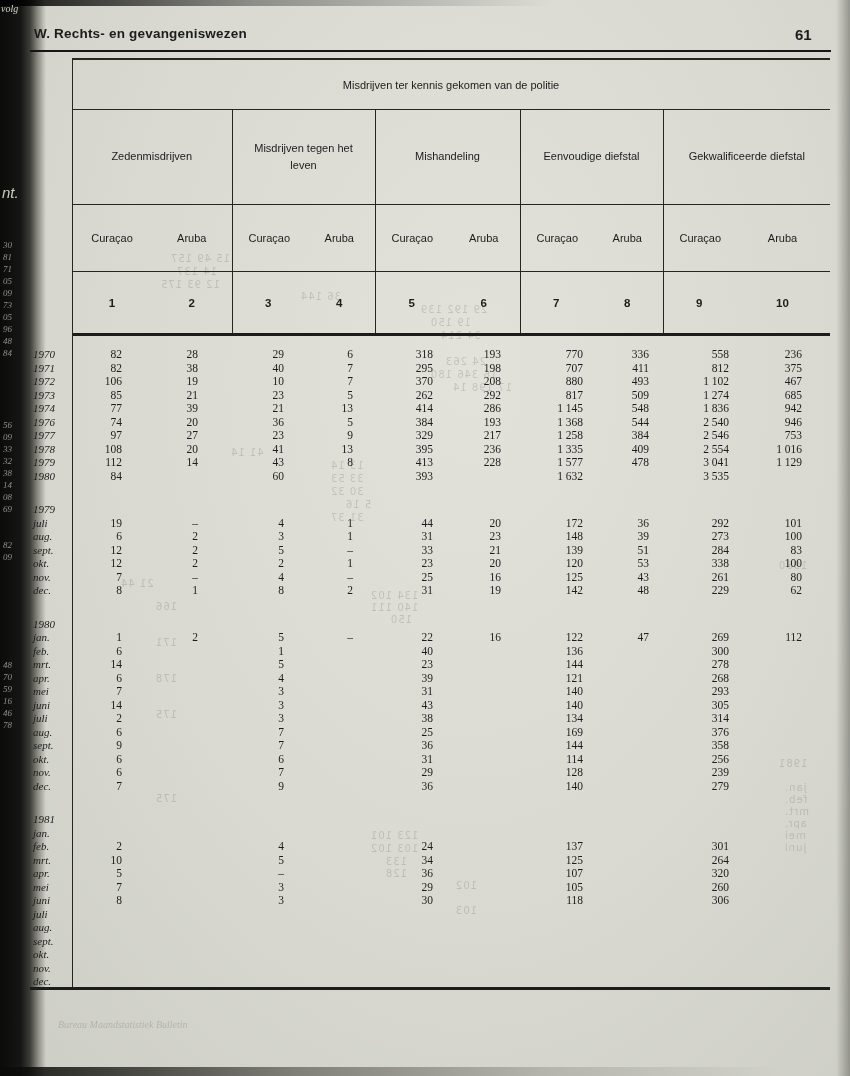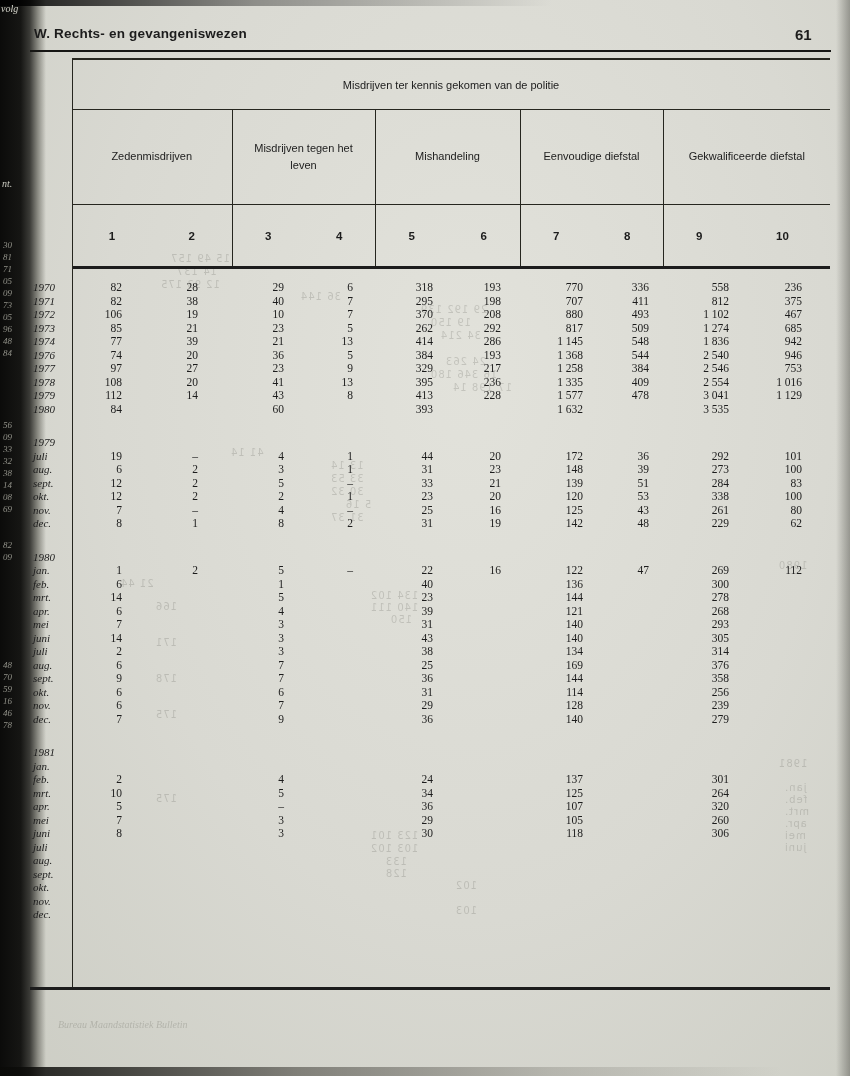--- a/index.html
+++ b/index.html
@@ -51,22 +51,22 @@
   .p5{padding-right:15px;} .p6{padding-right:19px;} .p7{padding-right:9px;}  .p8{padding-right:14px;}
   .p9{padding-right:6px;}  .p10{padding-right:28px;}
 
   
   .ghost{position:absolute;z-index:2;transform:scaleX(-1);opacity:.2;color:#4f4f48;
     font-family:"DejaVu Sans",sans-serif;font-size:10px;letter-spacing:1px;pointer-events:none;}
   .edge-frag{position:absolute;z-index:6;color:#a6a69c;opacity:.85;
     font-family:"Liberation Serif",serif;font-style:italic;font-size:9px;pointer-events:none;}
   .margin-top-frag{position:absolute;left:1px;top:3px;z-index:6;color:#d6d6cc;
     font-family:"Liberation Serif",serif;font-style:italic;font-size:10px;}
-  .margin-side-frag{position:absolute;left:2px;top:178px;z-index:6;color:#ccccc2;
-    font-family:Liberation Serif, serif;font-style:italic;font-size:10px;}
+  .margin-side-frag{position:absolute;left:2px;top:184px;z-index:6;color:#ccccc2;
+    font-family:Liberation Sans, sans-serif;font-style:italic;font-size:15px;}
   .footer-ghost{position:absolute;left:58px;top:1019px;z-index:2;opacity:.3;color:#6e6e64;
     font-family:"Liberation Serif",serif;font-style:italic;font-size:10px;pointer-events:none;}
 </style>
 </head>
 <body>
 
 <div id="page">
 
   <div class="margin-top-frag">volg</div>
   <div class="margin-side-frag">nt.</div>
@@ -95,20 +95,33 @@
           <td class="stub-blank"></td>
           <td class="spanner" colspan="10">Misdrijven ter kennis gekomen van de politie</td>
         </tr>
         <tr>
           <td class="stub-blank"></td>
           <td class="group" colspan="2">Zedenmisdrijven</td>
           <td class="group sep" colspan="2">Misdrijven tegen het leven</td>
           <td class="group sep" colspan="2">Mishandeling</td>
           <td class="group sep" colspan="2">Eenvoudige diefstal</td>
           <td class="group sep" colspan="2">Gekwalificeerde diefstal</td>
+        </tr>
+        <tr>
+          <td class="stub-blank"></td>
+          <td class="sub">Curaçao</td>
+          <td class="sub">Aruba</td>
+          <td class="sub sep">Curaçao</td>
+          <td class="sub">Aruba</td>
+          <td class="sub sep">Curaçao</td>
+          <td class="sub">Aruba</td>
+          <td class="sub sep">Curaçao</td>
+          <td class="sub">Aruba</td>
+          <td class="sub sep">Curaçao</td>
+          <td class="sub">Aruba</td>
         </tr>
         <tr>
           <td class="stub-blank"></td>
           <td class="numcell">1</td>
           <td class="numcell">2</td>
           <td class="numcell sep">3</td>
           <td class="numcell">4</td>
           <td class="numcell sep">5</td>
           <td class="numcell">6</td>
           <td class="numcell sep">7</td>

